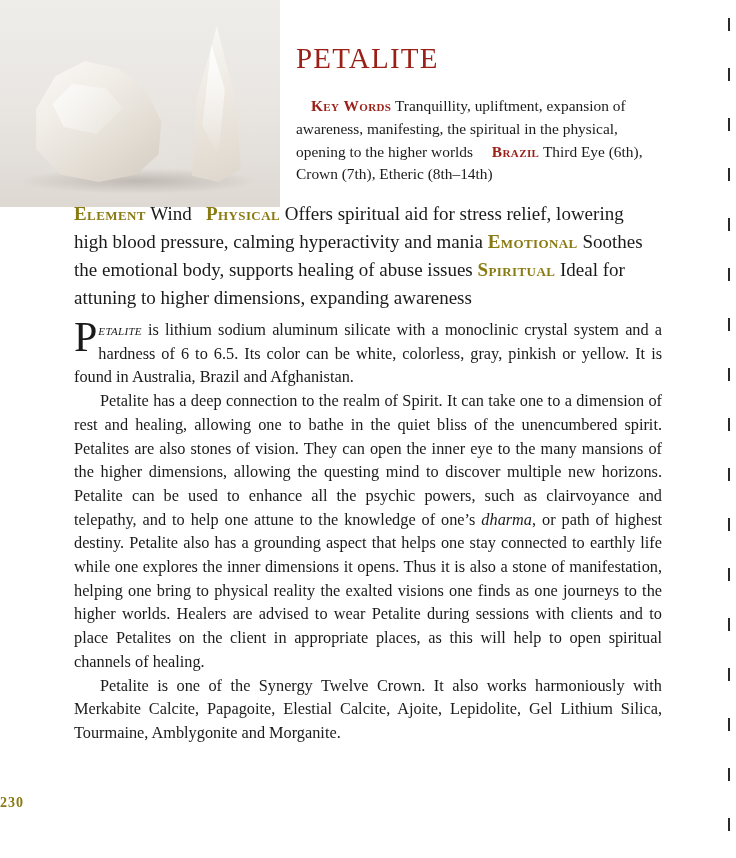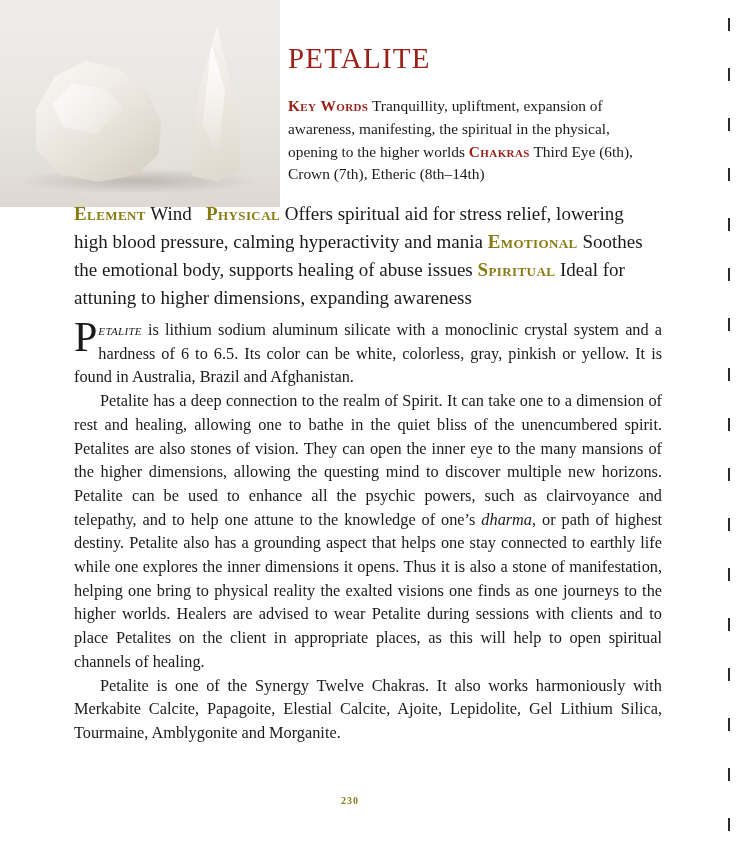--- a/index.html
+++ b/index.html
@@ -92,21 +92,21 @@
     left: 18px;
     top: 168px;
     width: 240px;
     height: 26px;
     background: radial-gradient(ellipse at center, rgba(110,100,90,0.30), rgba(110,100,90,0) 70%);
   }
 
   
   .head-col {
     position: absolute;
-    left: 288px;
+    left: 296px;
     top: 42px;
     width: 356px;
   }
   .title {
     font-family: "Liberation Serif", serif;
     color: #9a1f16;
     font-size: 29px;
     letter-spacing: 1.2px;
     margin: 0 0 20px 0;
     font-weight: normal;
@@ -118,20 +118,21 @@
   }
   .lbl {
     color: #8a7a12;
     font-variant: small-caps;
     font-weight: bold;
     letter-spacing: 0.4px;
     white-space: nowrap;
   }
   .lbl.red {
     color: #9a1f16;
+    margin-left: 15px;
   }
 
   
   .attr-wide {
     position: absolute;
     left: 74px;
     top: 200px;
     width: 578px;
     font-size: 19px;
     line-height: 1.48;
@@ -167,23 +168,22 @@
     font-style: italic;
   }
   em { font-style: italic; }
 
   
   .folio {
     position: absolute;
     left: 0;
     top: 795px;
     width: 700px;
-    text-align: center;
     color: #8a7a12;
-    font-size: 10px;
+    font-size: 14px;
     font-variant: small-caps;
     font-weight: bold;
     letter-spacing: 1px;
   }
 </style>
 </head>
 <body>
 
 <div class="edge-marks">
   <div class="edge-mark" style="top:18px"></div>
@@ -209,36 +209,36 @@
   <div class="photo-shadow"></div>
   <div class="crystal-a"></div>
   <div class="crystal-b"></div>
 </div>
 
 <div class="head-col">
   <h1 class="title">PETALITE</h1>
   <div class="attr-block">
     <span class="lbl red">Key Words</span>
     <span>Tranquillity, upliftment, expansion of awareness, manifesting, the spiritual in the physical, opening to the higher worlds</span>
-    <span class="lbl red">Chakras</span>
+    <span class="lbl red">Brazil</span>
     <span>Third Eye (6th), Crown (7th), Etheric (8th–14th)</span>
   </div>
 </div>
 
 <div class="attr-wide">
   <span class="lbl">Element</span>
   <span>Wind</span>
   &nbsp;
   <span class="lbl">Physical</span>
   <span>Offers spiritual aid for stress relief, lowering high blood pressure, calming hyperactivity and mania</span>
   <span class="lbl">Emotional</span>
   <span>Soothes the emotional body, supports healing of abuse issues</span>
   <span class="lbl">Spiritual</span>
   <span>Ideal for attuning to higher dimensions, expanding awareness</span>
 </div>
 
 <div class="body">
   <p class="first"><span class="dropcap">P</span><span class="smallcaps">etalite</span><span> is lithium sodium aluminum silicate with a monoclinic crystal system and a hardness of 6 to 6.5. Its color can be white, colorless, gray, pinkish or yellow. It is found in Australia, Brazil and Afghanistan.</span></p>
   <p><span>Petalite has a deep connection to the realm of Spirit. It can take one to a dimension of rest and healing, allowing one to bathe in the quiet bliss of the unencumbered spirit. Petalites are also stones of vision. They can open the inner eye to the many mansions of the higher dimensions, allowing the questing mind to discover multiple new horizons. Petalite can be used to enhance all the psychic powers, such as clairvoyance and telepathy, and to help one attune to the knowledge of one’s </span><em>dharma</em><span>, or path of highest destiny. Petalite also has a grounding aspect that helps one stay connected to earthly life while one explores the inner dimensions it opens. Thus it is also a stone of manifestation, helping one bring to physical reality the exalted visions one finds as one journeys to the higher worlds. Healers are advised to wear Petalite during sessions with clients and to place Petalites on the client in appropriate places, as this will help to open spiritual channels of healing.</span></p>
-  <p>Petalite is one of the Synergy Twelve Chakras. It also works harmoniously with Merkabite Calcite, Papagoite, Elestial Calcite, Ajoite, Lepidolite, Gel Lithium Silica, Tourmaine, Amblygonite and Morganite.</p>
+  <p>Petalite is one of the Synergy Twelve Crown. It also works harmoniously with Merkabite Calcite, Papagoite, Elestial Calcite, Ajoite, Lepidolite, Gel Lithium Silica, Tourmaine, Amblygonite and Morganite.</p>
 </div>
 
 <div class="folio">230</div>
 
 </body></html>

